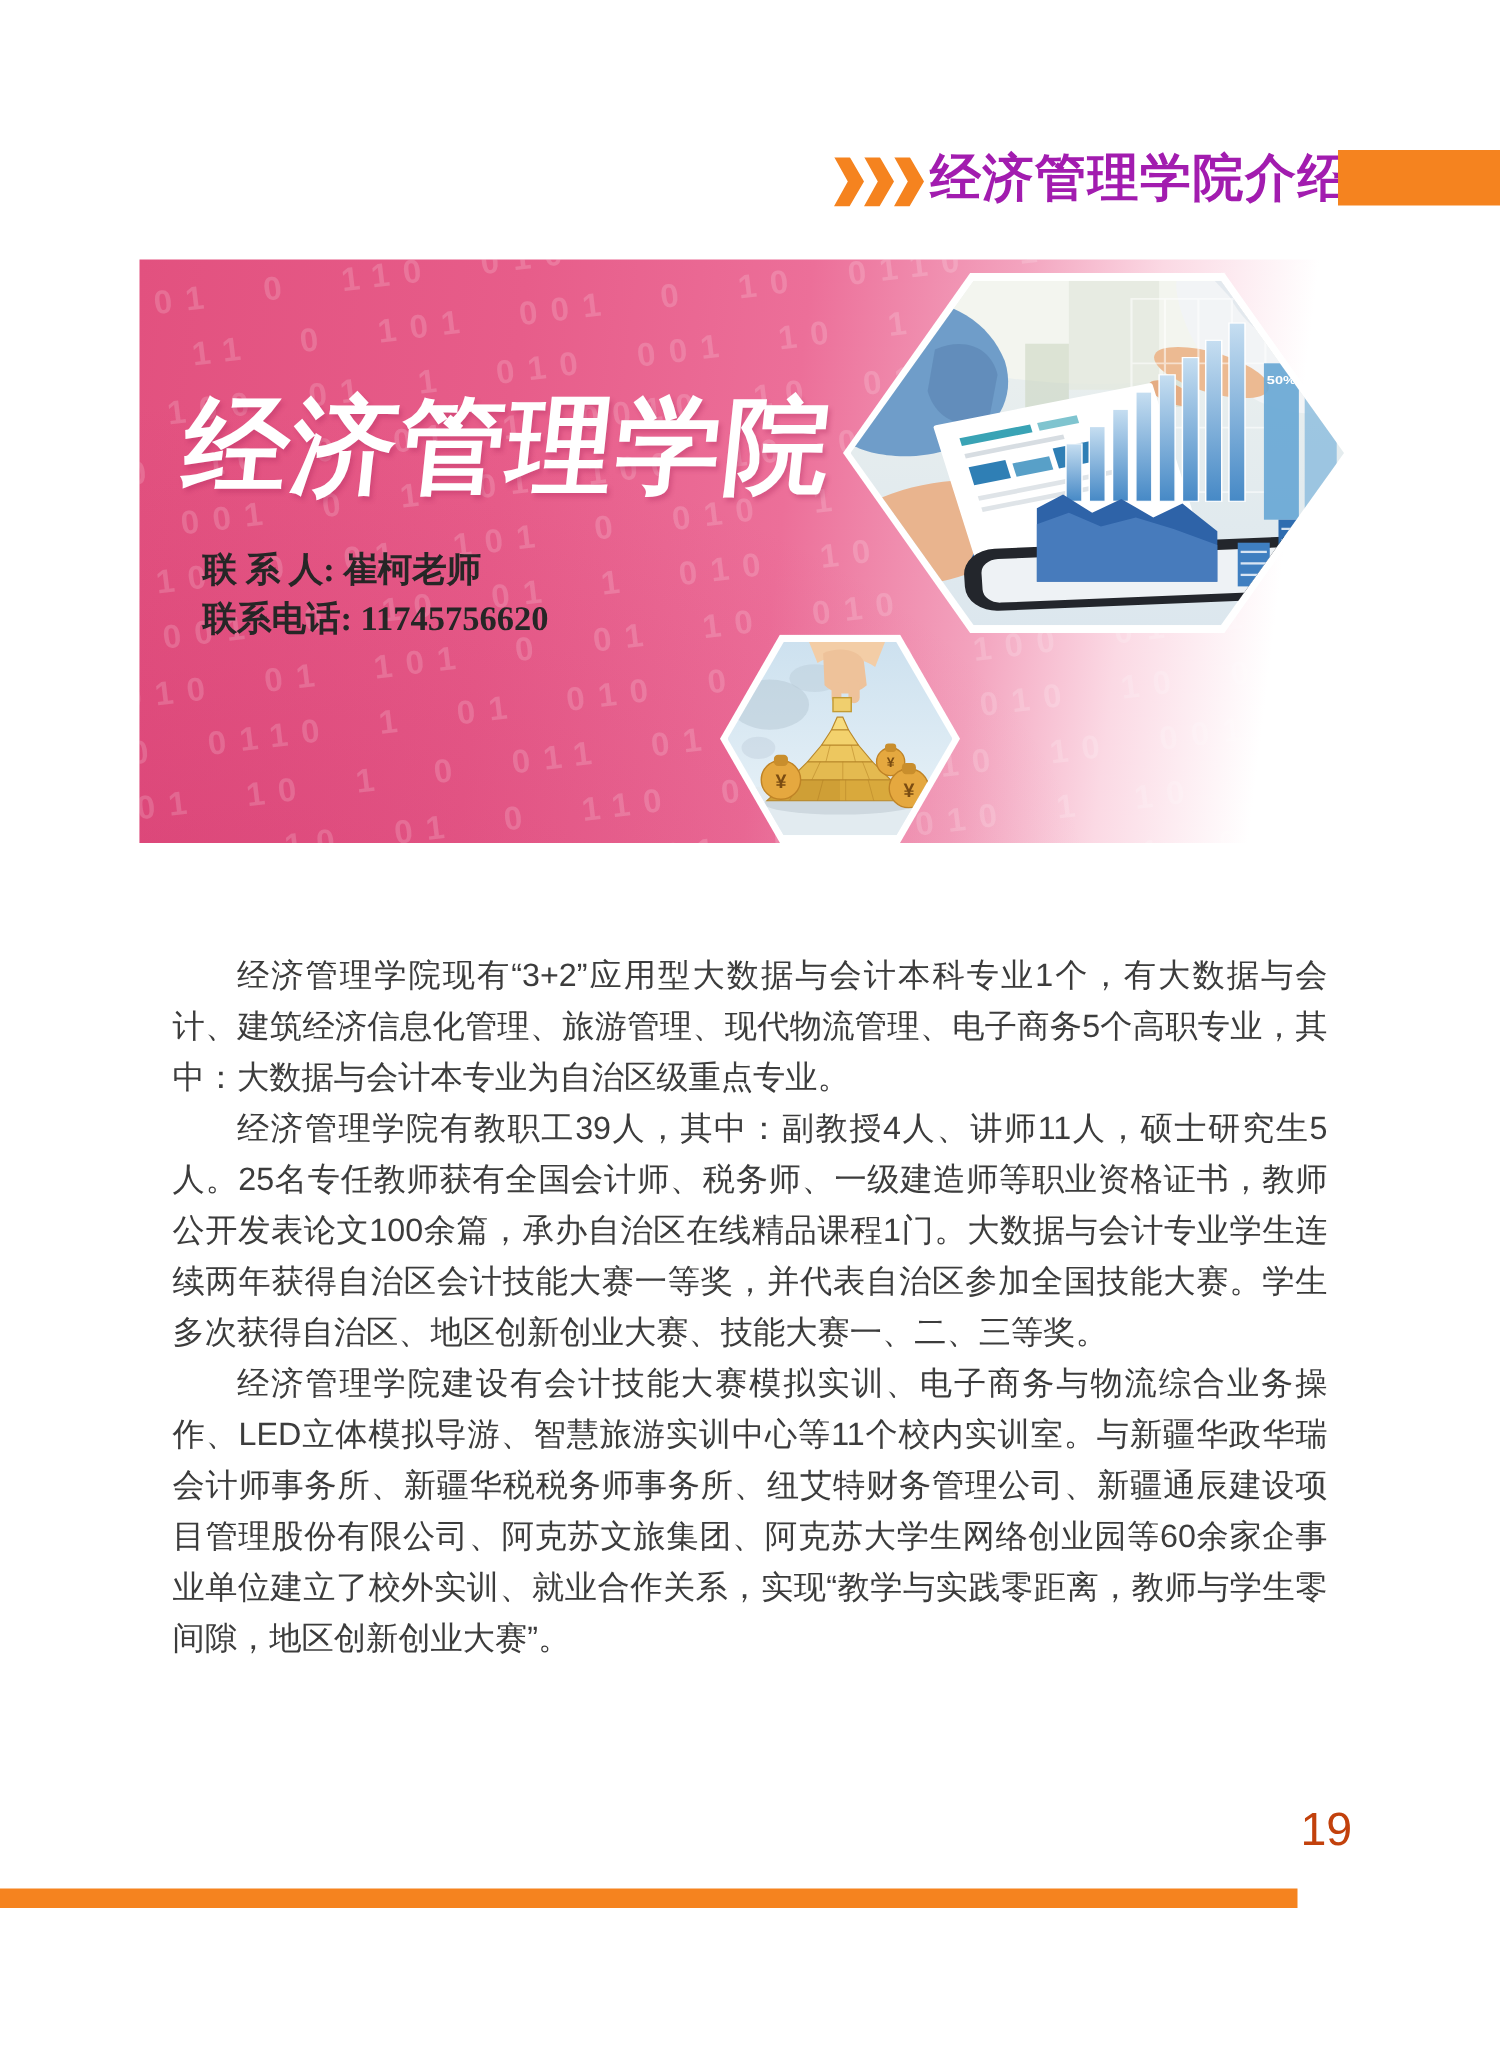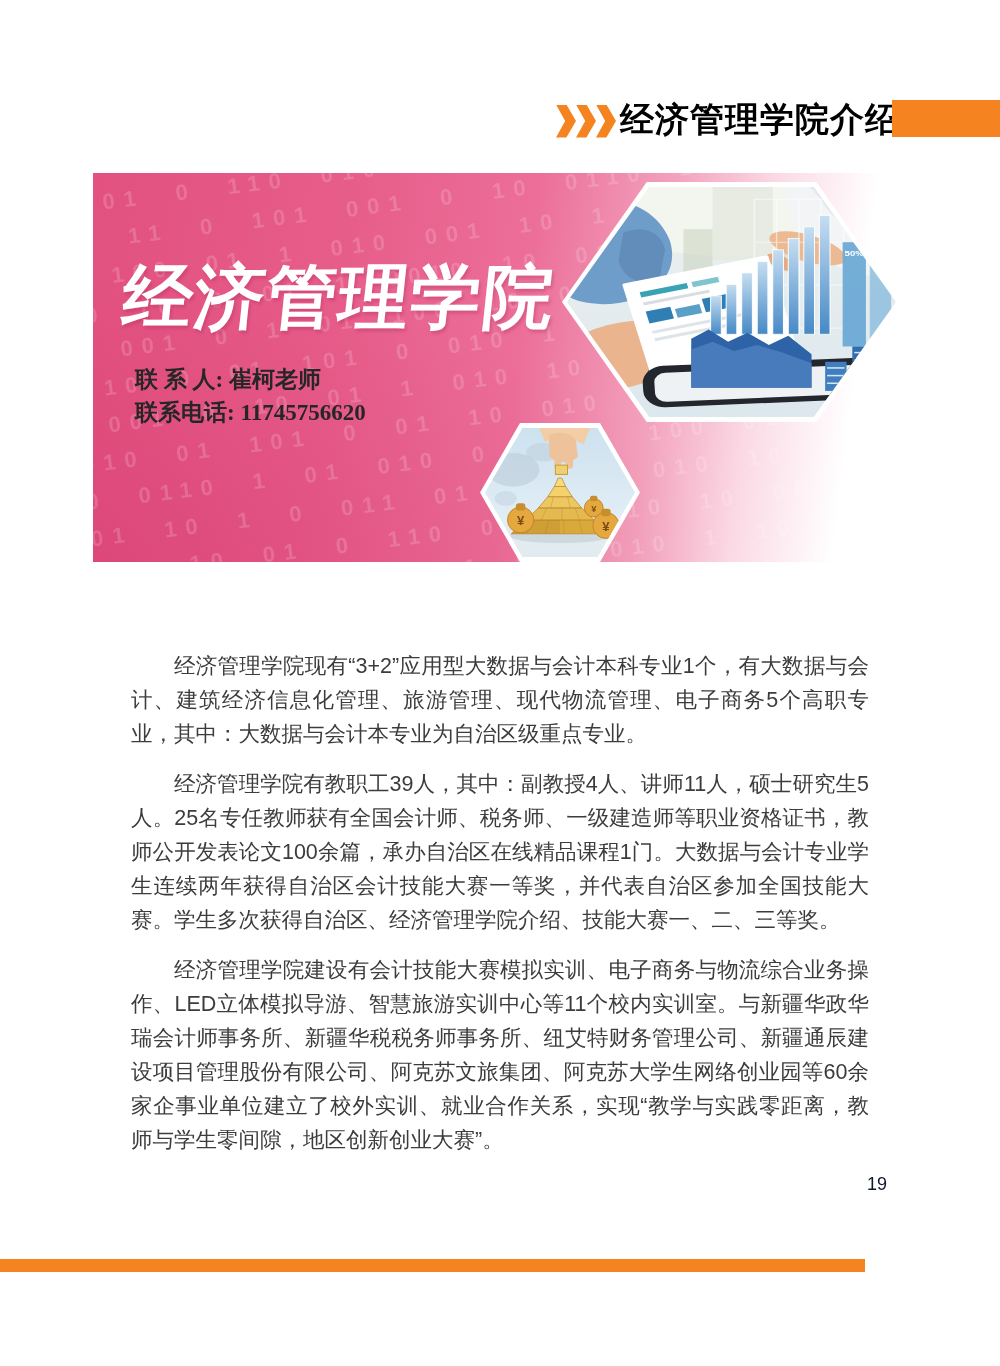--- a/index.html
+++ b/index.html
@@ -6,21 +6,21 @@
   .page{
     position:relative;width:1000px;height:1366px;background:#ffffff;overflow:hidden;
     font-family:"Liberation Sans",sans-serif;
   }
   
   .header{position:absolute;left:0;top:96px;width:1000px;height:46px;}
   .chevrons{position:absolute;left:556px;top:8px;height:34px;display:flex;align-items:center;}
   .chev{display:inline-block;width:20px;height:33px;background:#F5831F;
         clip-path:polygon(0 0,52% 0,100% 50%,52% 100%,0 100%,46% 50%);margin-right:0px;}
   .header-title{position:absolute;left:620px;top:0px;margin:0;font-size:34px;line-height:46px;
-        font-weight:900;color:#000000;letter-spacing:1px;white-space:nowrap;}
+        font-weight:900;color:#a21caf;letter-spacing:1px;white-space:nowrap;}
   .header-bar{position:absolute;left:892px;top:4px;width:108px;height:37px;background:#F5831F;}
   
   .banner{position:absolute;left:93px;top:173px;width:817px;height:389px;overflow:hidden;
     background:
       radial-gradient(ellipse at 0% 110%, rgba(205,45,105,.35), rgba(205,45,105,0) 55%),
       linear-gradient(97deg,#e2517f 0%,#e75d8a 30%,#ec6f99 52%,#f3a3be 68%,#fbd9e4 79%,#ffffff 91%);
   }
   .banner-texture{position:absolute;left:-40px;top:-40px;width:950px;height:480px;
     transform:rotate(-7deg);color:rgba(255,255,255,0.17);font-size:22px;font-weight:bold;
     line-height:37px;letter-spacing:9px;word-spacing:16px;overflow:hidden;pointer-events:none;}
@@ -33,24 +33,24 @@
   .hex{position:absolute;clip-path:polygon(25% 0%,75% 0%,100% 50%,75% 100%,25% 100%,0% 50%);
        background:#ffffff;}
   .hex-inner{position:absolute;left:5px;top:5px;right:5px;bottom:5px;
        clip-path:polygon(25% 0%,75% 0%,100% 50%,75% 100%,25% 100%,0% 50%);overflow:hidden;}
   .hex-large{left:469px;top:9px;width:339px;height:240px;z-index:2;}
   .hex-small{left:387px;top:250px;width:160px;height:139px;z-index:3;}
   .hex svg{display:block;width:100%;height:100%;}
   
   .article{position:absolute;left:115px;top:633px;width:770px;color:#3c3c3c;
     font-size:21.5px;line-height:34px;text-align:justify;}
-  .article p{margin:16px;text-indent:2em;}
+  .article p{margin:0;text-indent:2em;}
   
   .footer-bar{position:absolute;left:0;top:1259px;width:865px;height:13px;background:#F5831F;}
-  .page-number{position:absolute;left:867px;top:1174px;font-size:18px;color:#0f172a;}
+  .page-number{position:absolute;left:867px;top:1202px;font-size:31px;color:#c2410c;}
 </style>
 </head>
 <body>
 
 <div class="page">
 
   <header class="header">
     <span class="chevrons">
       <i class="chev"></i>
       <i class="chev"></i>
@@ -225,21 +225,21 @@
             <rect x="124" y="87" width="10" height="8" rx="3" fill="#c98e2c"></rect>
             <text x="129" y="111" font-size="14" font-weight="bold" fill="#7a4c12" text-anchor="middle">¥</text>
           </g>
         </svg>
       </div>
     </div>
   </section>
 
   <main class="article">
     <p>经济管理学院现有“3+2”应用型大数据与会计本科专业1个，有大数据与会计、建筑经济信息化管理、旅游管理、现代物流管理、电子商务5个高职专业，其中：大数据与会计本专业为自治区级重点专业。</p>
-    <p>经济管理学院有教职工39人，其中：副教授4人、讲师11人，硕士研究生5人。25名专任教师获有全国会计师、税务师、一级建造师等职业资格证书，教师公开发表论文100余篇，承办自治区在线精品课程1门。大数据与会计专业学生连续两年获得自治区会计技能大赛一等奖，并代表自治区参加全国技能大赛。学生多次获得自治区、经济管理学院介绍、技能大赛一、二、三等奖。</p>
+    <p>经济管理学院有教职工39人，其中：副教授4人、讲师11人，硕士研究生5人。25名专任教师获有全国会计师、税务师、一级建造师等职业资格证书，教师公开发表论文100余篇，承办自治区在线精品课程1门。大数据与会计专业学生连续两年获得自治区会计技能大赛一等奖，并代表自治区参加全国技能大赛。学生多次获得自治区、地区创新创业大赛、技能大赛一、二、三等奖。</p>
     <p>经济管理学院建设有会计技能大赛模拟实训、电子商务与物流综合业务操作、LED立体模拟导游、智慧旅游实训中心等11个校内实训室。与新疆华政华瑞会计师事务所、新疆华税税务师事务所、纽艾特财务管理公司、新疆通辰建设项目管理股份有限公司、阿克苏文旅集团、阿克苏大学生网络创业园等60余家企事业单位建立了校外实训、就业合作关系，实现“教学与实践零距离，教师与学生零间隙，地区创新创业大赛”。</p>
   </main>
 
   <footer>
     <div class="footer-bar"></div>
     <div class="page-number">19</div>
   </footer>
 
 </div>
 

